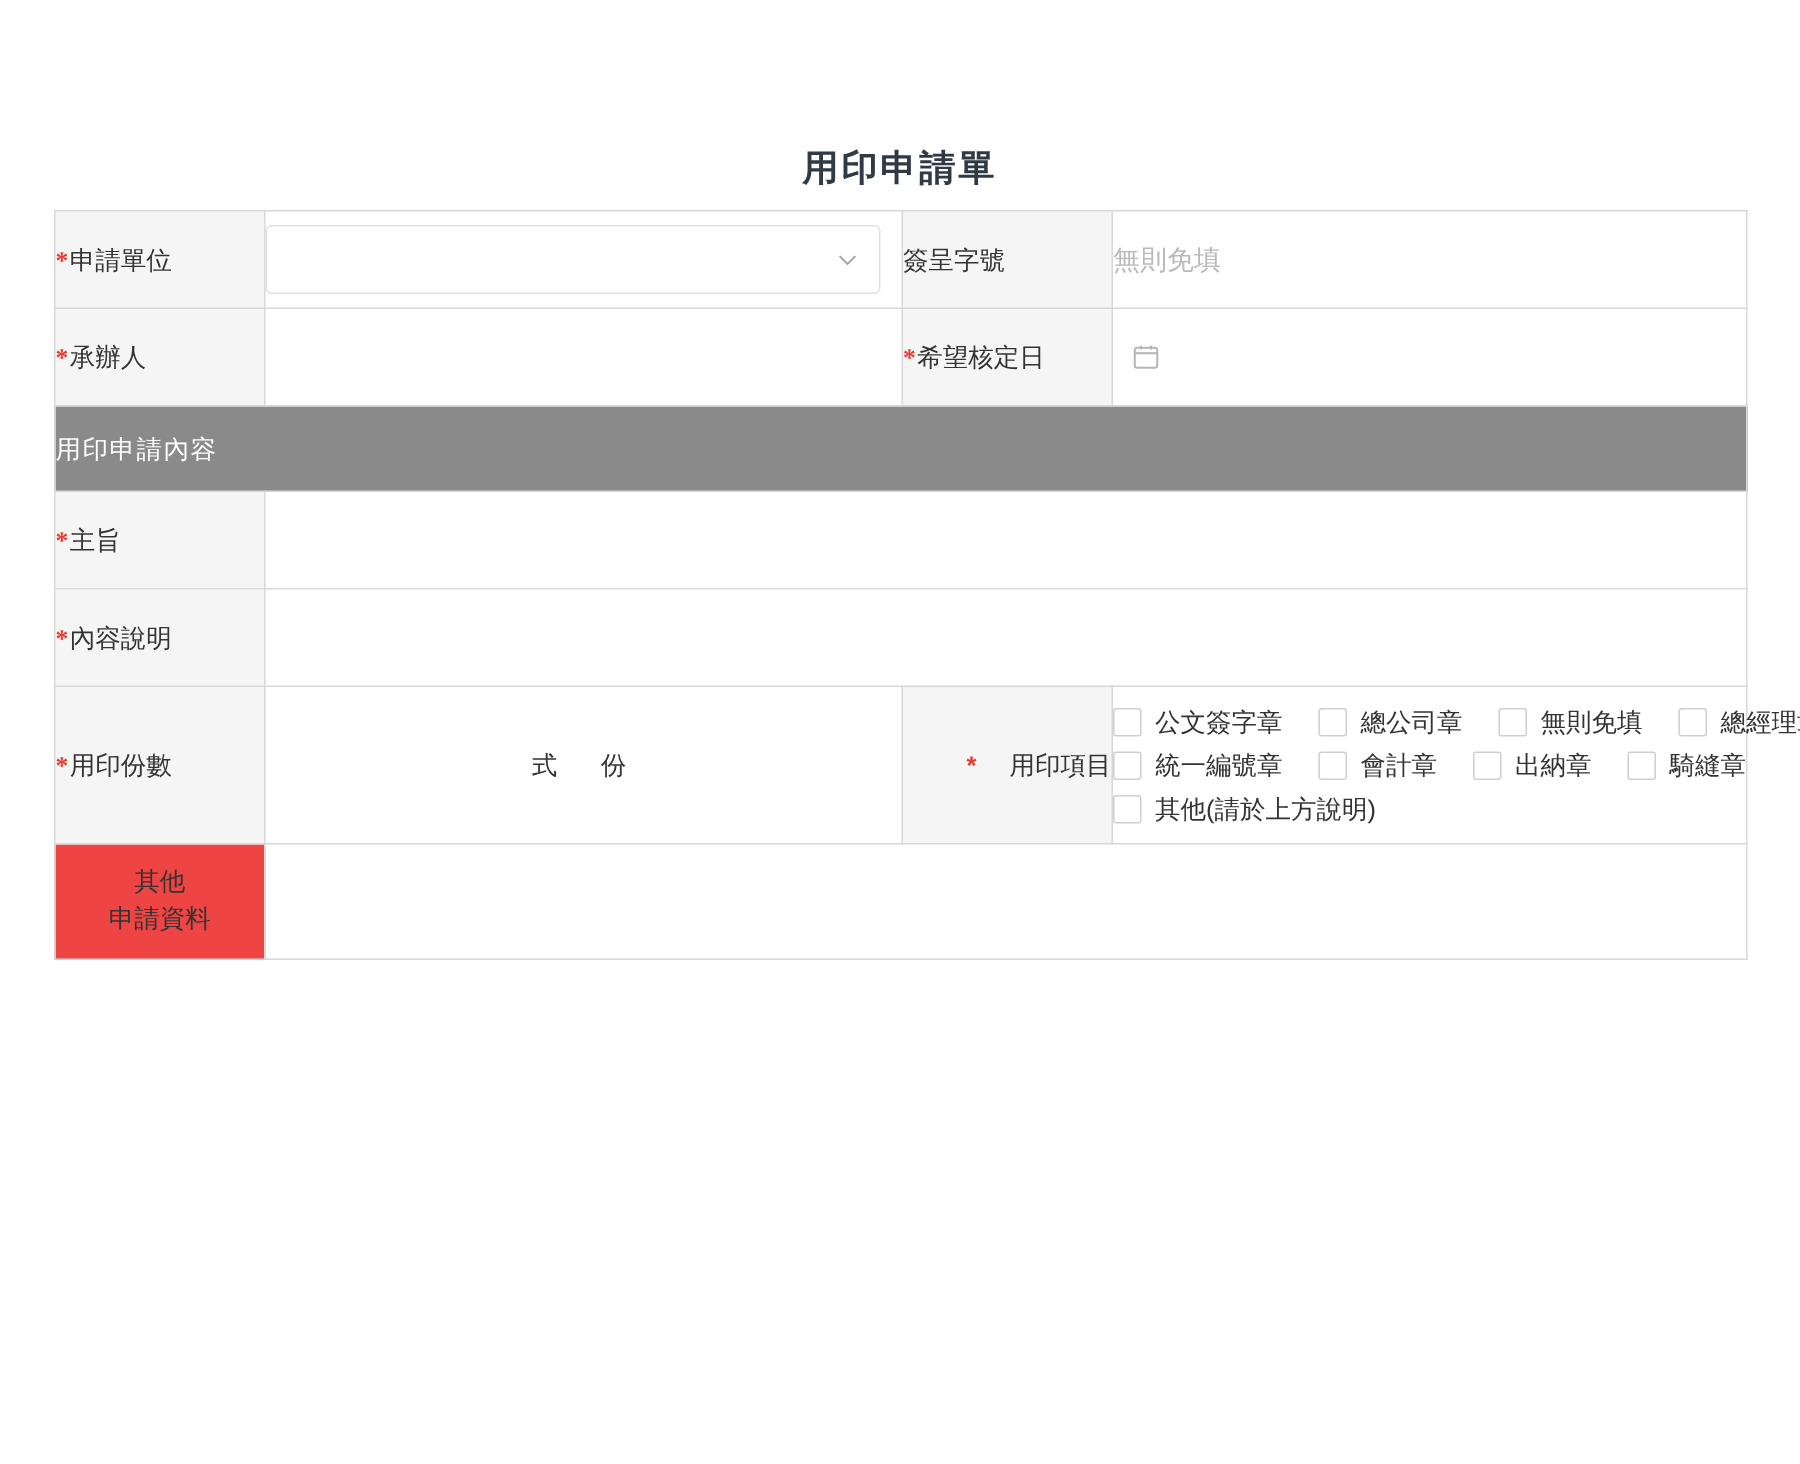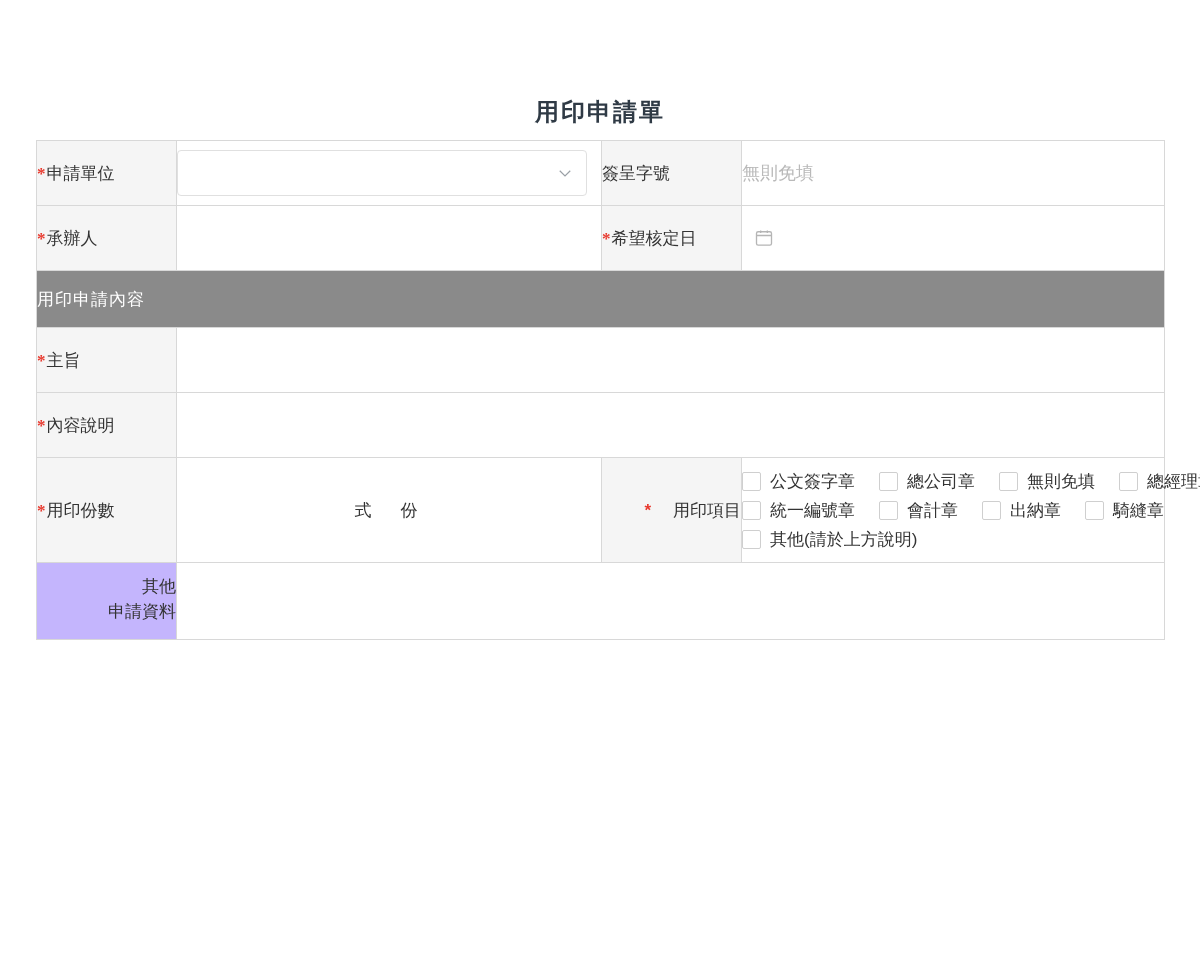--- a/index.html
+++ b/index.html
@@ -170,26 +170,25 @@
     margin-right: 9px;
     flex: none;
   }
   .chk-label {
     font-size: 17px;
     color: #333;
     white-space: nowrap;
     margin-right: 8px;
   }
   .other-lbl {
-    background: #c4b5fd;
-    text-align: right;
+    background: #ef4444;
+    text-align: center;
     height: 76px;
     line-height: 1.45;
     font-size: 17px;
-    font-family: Liberation Mono, monospace;
   }
 </style>
 </head>
 <body>
 
 <div class="page">
 
   <div class="form-title">用印申請單</div>
 
   <div class="form-wrap">

